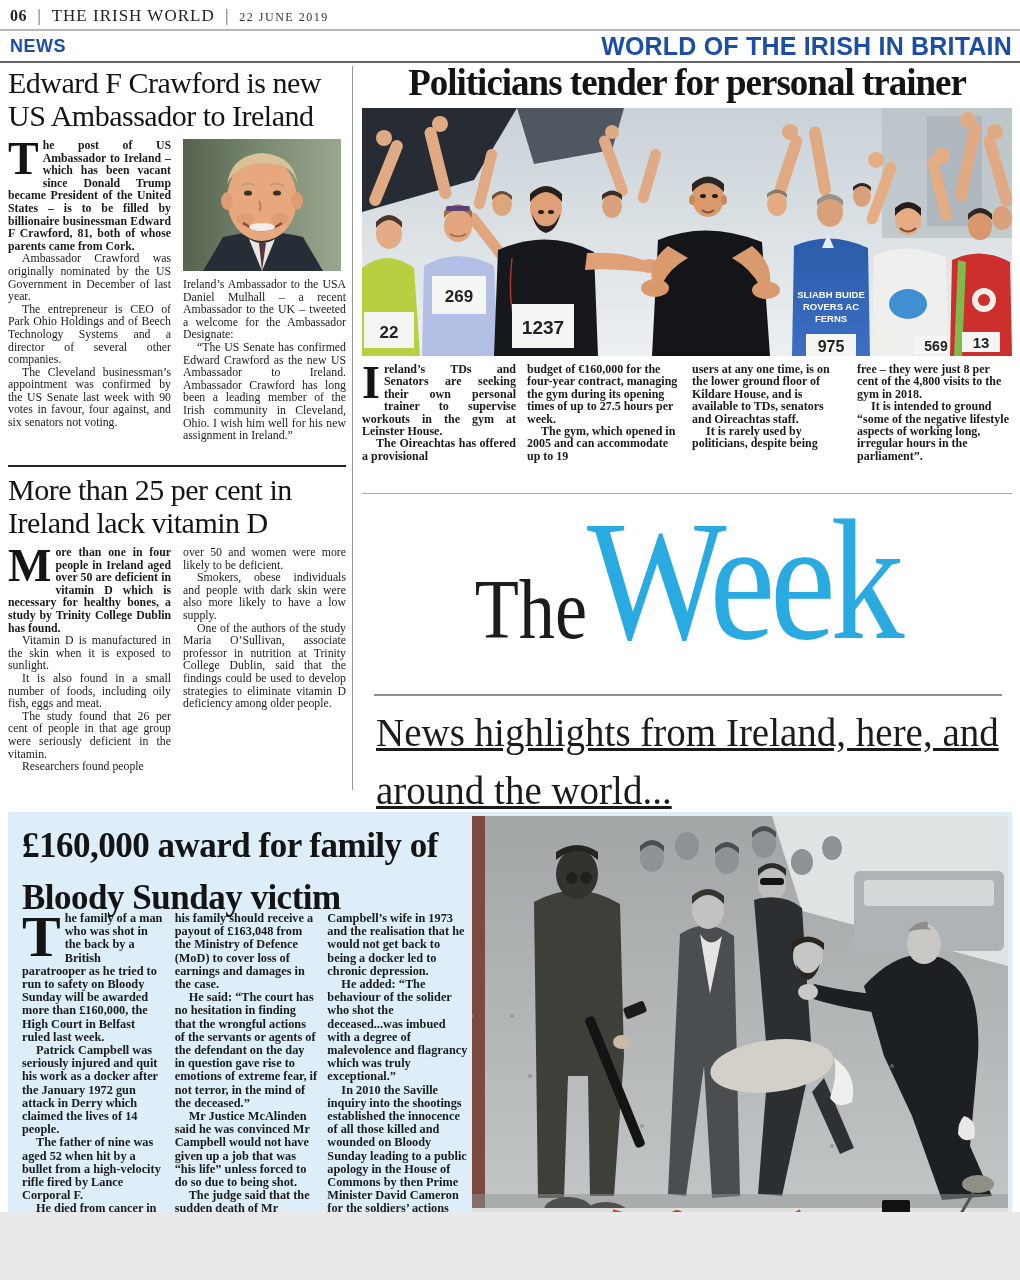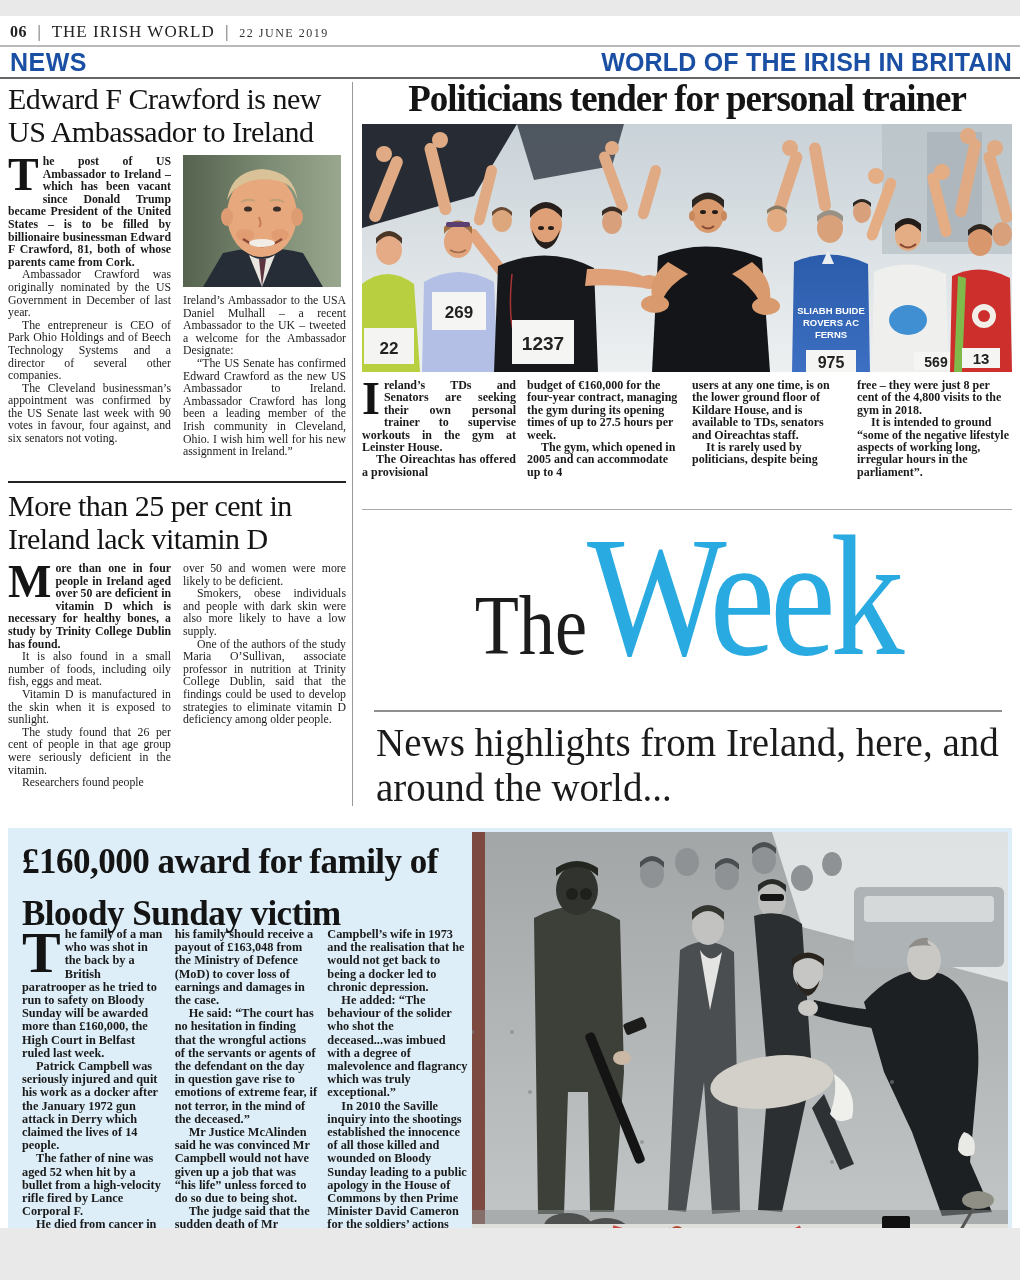--- a/index.html
+++ b/index.html
@@ -1,27 +1,27 @@
 <!DOCTYPE html>
 <html><head>
 <meta charset="utf-8">
 <style>
   html,body{margin:0;padding:0;background:#e9e9e9;}
   .page{position:relative;width:1020px;height:1212px;background:#fff;overflow:hidden;
-        font-family:"Liberation Serif",serif;color:#1a1a1a;margin-top:16px;}
+        font-family:"Liberation Serif",serif;color:#1a1a1a;}
   
   .masthead{position:absolute;top:6px;left:10px;font-size:16px;color:#222;letter-spacing:.5px;}
   .masthead .pg{font-weight:bold;}
   .masthead .ttl{font-size:17px;letter-spacing:1px;}
   .masthead .dt{font-size:12px;letter-spacing:1.5px;color:#333;}
   .masthead .sep{color:#555;margin:0 6px;font-weight:normal;}
   .rule-a{position:absolute;top:29px;left:0;width:1020px;height:2px;background:#b9b9b9;}
   .section-bar{position:absolute;top:32px;left:10px;width:1002px;display:flex;justify-content:space-between;align-items:center;}
   .secl,.secr{font-family:"Liberation Sans",sans-serif;font-weight:bold;color:#1a4fa3;}
-  .secl{font-size:25px;letter-spacing:.5px;}
+  .secl{font-size:18px;letter-spacing:.5px;}
   .secr{font-size:25px;letter-spacing:.2px;}
   .rule-b{position:absolute;top:61px;left:0;width:1020px;height:2px;background:#666;}
   
   h1{margin:0;font-weight:400;color:#141414;}
   p{margin:0;text-indent:14px;}
   p.cont,p.lead{text-indent:0;}
   .lead{font-weight:bold;}
   .dropcap{float:left;font-weight:bold;line-height:.78;margin:2px 4px 0 0;color:#141414;}
   .dc3{font-size:46px;}
   .dc4{font-size:58px;}
@@ -44,21 +44,21 @@
   .four-col{display:flex;gap:11px;margin-top:7px;min-height:124px;}
   .fcol{width:154px;font-size:12px;line-height:12.4px;font-weight:bold;}
   .fcol.justify{text-align:justify;}
   .rule-gray{height:1px;background:#aaa;margin-top:6px;}
   .theweek{margin-top:4px;height:300px;position:relative;}
   .tw-lockup{position:absolute;top:-4px;left:8px;width:634px;text-align:center;white-space:nowrap;
              transform:scaleX(.86);transform-origin:center;}
   .tw-the{font-size:84px;line-height:1;color:#1c1c1c;}
   .tw-week{font-size:172px;line-height:1;color:#29abe2;letter-spacing:-6px;}
   .tw-rule{position:absolute;top:196px;left:12px;width:628px;height:2px;background:#8f8f8f;}
-  .tw-sub{position:absolute;top:206px;left:14px;width:630px;font-size:39px;line-height:45px;color:#1b1b1b;}
+  .tw-sub{position:absolute;top:206px;left:14px;width:630px;font-size:39px;line-height:58px;color:#1b1b1b;text-decoration:underline;}
   
   .bs-box{position:absolute;left:8px;top:812px;width:1004px;height:460px;background:#ddeef8;}
   .bs-head{position:absolute;top:8px;left:14px;width:470px;font-size:35px;line-height:52px;font-weight:700;letter-spacing:-.5px;}
   .bs-cols{position:absolute;top:100px;left:14px;width:448px;display:flex;gap:10px;}
   .bcol{width:143px;font-size:12.3px;line-height:13.2px;font-weight:bold;}
   .mural-fig{position:absolute;top:4px;left:464px;width:536px;height:452px;}
   svg{display:block;}
   svg text{font-family:"Liberation Sans",sans-serif;}
 </style>
 </head>
@@ -127,22 +127,22 @@
       </div>
     </article>
 
     <div class="rule-dark"></div>
 
     <article class="art-vitd">
       <h1>More than 25 per cent in Ireland lack vitamin D</h1>
       <div class="two-col">
         <div class="ncol">
           <p class="lead"><span class="dropcap dc3">M</span><span>ore than one in four people in Ireland aged over 50 are deficient in vitamin D which is necessary for healthy bones, a study by Trinity College Dublin has found.</span></p>
+          <p>Vitamin D is manufactured in the skin when it is exposed to sunlight.</p>
           <p>It is also found in a small number of foods, including oily fish, eggs and meat.</p>
-          <p>Vitamin D is manufactured in the skin when it is exposed to sunlight.</p>
           <p>The study found that 26 per cent of people in that age group were seriously deficient in the vitamin.</p>
           <p>Researchers found people</p>
         </div>
         <div class="ncol">
           <p class="cont">over 50 and women were more likely to be deficient.</p>
           <p>Smokers, obese individuals and people with dark skin were also more likely to have a low supply.</p>
           <p>One of the authors of the study Maria O’Sullivan, associate professor in nutrition at Trinity College Dublin, said that the findings could be used to develop strategies to eliminate vitamin D deficiency among older people.</p>
         </div>
       </div>
     </article>
@@ -290,21 +290,21 @@
         </svg>
       </figure>
 
       <div class="four-col">
         <div class="fcol justify">
           <p class="lead"><span class="dropcap dc3">I</span><span>reland’s TDs and Senators are seeking their own personal trainer to supervise workouts in the gym at Leinster House.</span></p>
           <p>The Oireachtas has offered a provisional</p>
         </div>
         <div class="fcol">
           <p class="cont">budget of €160,000 for the four-year contract, managing the gym during its opening times of up to 27.5 hours per week.</p>
-          <p>The gym, which opened in 2005 and can accommodate up to 4</p>
+          <p>The gym, which opened in 2005 and can accommodate up to 19</p>
         </div>
         <div class="fcol">
           <p class="cont">users at any one time, is on the lower ground floor of Kildare House, and is available to TDs, senators and Oireachtas staff.</p>
           <p>It is rarely used by politicians, despite being</p>
         </div>
         <div class="fcol">
           <p class="cont">free – they were just 8 per cent of the 4,800 visits to the gym in 2018.</p>
           <p>It is intended to ground “some of the negative lifestyle aspects of working long, irregular hours in the parliament”.</p>
         </div>
       </div>

